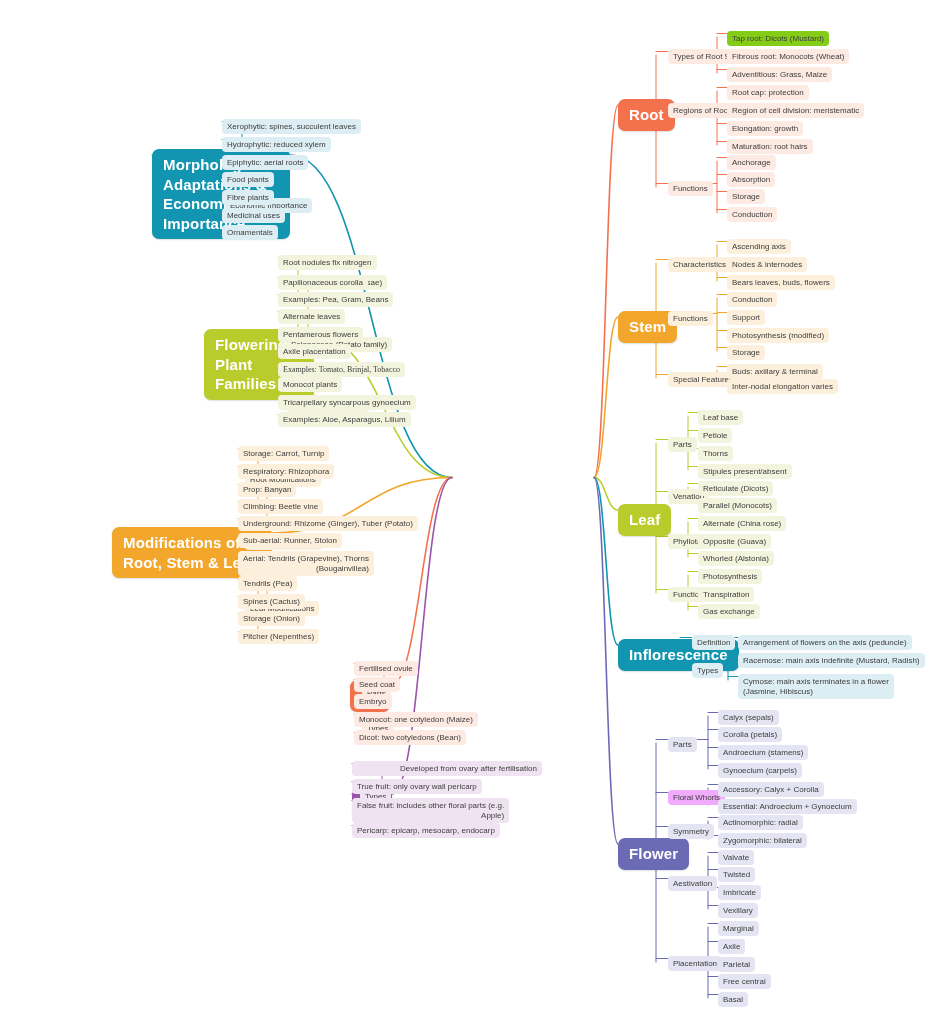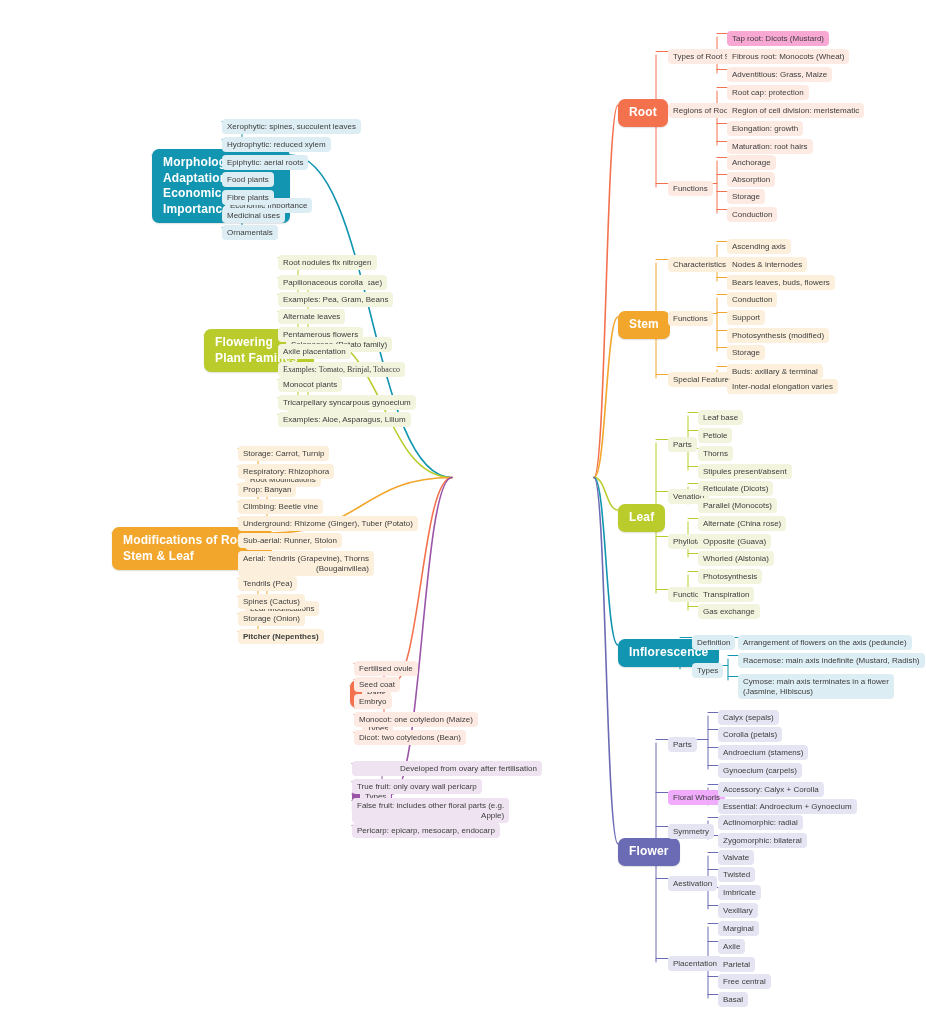--- a/index.html
+++ b/index.html
@@ -37,21 +37,21 @@
     letter-spacing: .1px;
     white-space: pre-line;
     box-shadow: 0 1px 2px rgba(0,0,0,.14);
   }
 
   
   .b1 {
     position: absolute;
     border-radius: 7px;
     padding: 6px 11px;
-    font-size: 12px;
+    font-size: 15px;
     font-weight: bold;
     color: #ffffff;
     white-space: pre-line;
     line-height: 1.3;
     letter-spacing: .15px;
     box-shadow: 0 1px 1.5px rgba(0,0,0,.13);
   }
 
   
   .b2 {
@@ -284,21 +284,21 @@
       <path d="M360,791.5 L372,791.5" fill="none" stroke="#9B55A8" stroke-width="1" stroke-linecap="round"></path>
       <path d="M372,785 L372,804" fill="none" stroke="#9B55A8" stroke-width="1" stroke-linecap="round"></path>
       <path d="M372,781.5 L352,781.5" fill="none" stroke="#9B55A8" stroke-width="1" stroke-linecap="round"></path>
       <path d="M372,800.5 L352,800.5" fill="none" stroke="#9B55A8" stroke-width="1" stroke-linecap="round"></path>
       <path d="M382,825.5 L360,825.5" fill="none" stroke="#9B55A8" stroke-width="1" stroke-linecap="round"></path>
       <path d="M360,825.5 L372,825.5" fill="none" stroke="#9B55A8" stroke-width="1" stroke-linecap="round"></path>
       <path d="M372,825.5 L352,825.5" fill="none" stroke="#9B55A8" stroke-width="1" stroke-linecap="round"></path>
     </svg>
     <div class="b1" style="background: rgb(244, 113, 78); top: 99px; left: 618px;">Root</div>
     <div class="b2" style="background: rgb(253, 234, 227); top: 49px; left: 668px;">Types of Root System</div>
-    <div class="b3" style="background: #f9a8d4; top: 31px; left: 727px;">Tap root: Dicots (Mustard)</div>
+    <div class="b3" style="background: #84cc16; top: 31px; left: 727px;">Tap root: Dicots (Mustard)</div>
     <div class="b3" style="background: rgb(253, 234, 227); top: 49px; left: 727px;">Fibrous root: Monocots (Wheat)</div>
     <div class="b3" style="background: rgb(253, 234, 227); top: 67px; left: 727px;">Adventitious: Grass, Maize</div>
     <div class="b2" style="background: rgb(253, 234, 227); top: 103px; left: 668px;">Regions of Root</div>
     <div class="b3" style="background: rgb(253, 234, 227); top: 85px; left: 727px;">Root cap: protection</div>
     <div class="b3" style="background: rgb(253, 234, 227); top: 103px; left: 727px;">Region of cell division: meristematic</div>
     <div class="b3" style="background: rgb(253, 234, 227); top: 121px; left: 727px;">Elongation: growth</div>
     <div class="b3" style="background: rgb(253, 234, 227); top: 139px; left: 727px;">Maturation: root hairs</div>
     <div class="b2" style="background: rgb(253, 234, 227); top: 181px; left: 668px;">Functions</div>
     <div class="b3" style="background: rgb(253, 234, 227); top: 155px; left: 727px;">Anchorage</div>
     <div class="b3" style="background: rgb(253, 234, 227); top: 172px; left: 727px;">Absorption</div>
@@ -397,21 +397,21 @@
     <div class="b3 ralign" style="background: rgb(252, 240, 220); top: 499px; left: 238px;">Climbing: Beetle vine</div>
     <div class="b2 ralign" style="background: rgb(252, 240, 220); top: 535px; left: 245px;">Stem Modifications</div>
     <div class="b3 ralign" style="background: rgb(252, 240, 220); top: 516px; left: 238px;">Underground: Rhizome (Ginger), Tuber (Potato)</div>
     <div class="b3 ralign" style="background: rgb(252, 240, 220); top: 533px; left: 238px;">Sub-aerial: Runner, Stolon</div>
     <div class="b3 ralign" style="background: rgb(252, 240, 220); top: 551px; left: 238px;">Aerial: Tendrils (Grapevine), Thorns
 (Bougainvillea)</div>
     <div class="b2 ralign" style="background: rgb(252, 240, 220); top: 601px; left: 245px;">Leaf Modifications</div>
     <div class="b3 ralign" style="background: rgb(252, 240, 220); top: 576px; left: 238px;">Tendrils (Pea)</div>
     <div class="b3 ralign" style="background: rgb(252, 240, 220); top: 594px; left: 238px;">Spines (Cactus)</div>
     <div class="b3 ralign" style="background: rgb(252, 240, 220); top: 611px; left: 238px;">Storage (Onion)</div>
-    <div class="b3 ralign" style="background: rgb(252, 240, 220); top: 629px; left: 238px; font-weight: bold;">Pitcher (Nepenthes)</div>
+    <div class="b3 ralign" style="background: rgb(252, 240, 220); top: 629px; left: 238px;">Pitcher (Nepenthes)</div>
     <div class="b1" style="background: rgb(244, 113, 78); top: 680px; left: 350px; width: 40px; text-align: left;">Seed</div>
     <div class="b2 ralign" style="background: rgb(253, 234, 227); top: 661px; left: 362px;">Definition</div>
     <div class="b3 ralign" style="background: rgb(253, 234, 227); top: 661px; left: 354px;">Fertilised ovule</div>
     <div class="b2 ralign" style="background: rgb(253, 234, 227); top: 686px; left: 362px;">Parts</div>
     <div class="b3 ralign" style="background: rgb(253, 234, 227); top: 677px; left: 354px;">Seed coat</div>
     <div class="b3 ralign" style="background: rgb(253, 234, 227); top: 694px; left: 354px;">Embryo</div>
     <div class="b2 ralign" style="background: rgb(253, 234, 227); top: 721px; left: 362px;">Types</div>
     <div class="b3 ralign" style="background: rgb(253, 234, 227); top: 712px; left: 354px;">Monocot: one cotyledon (Maize)</div>
     <div class="b3 ralign" style="background: rgb(253, 234, 227); top: 730px; left: 354px;">Dicot: two cotyledons (Bean)</div>
     <div class="b1" style="background: rgb(155, 85, 168); top: 788px; left: 352px; width: 40px; text-align: left;">Fruit</div>

